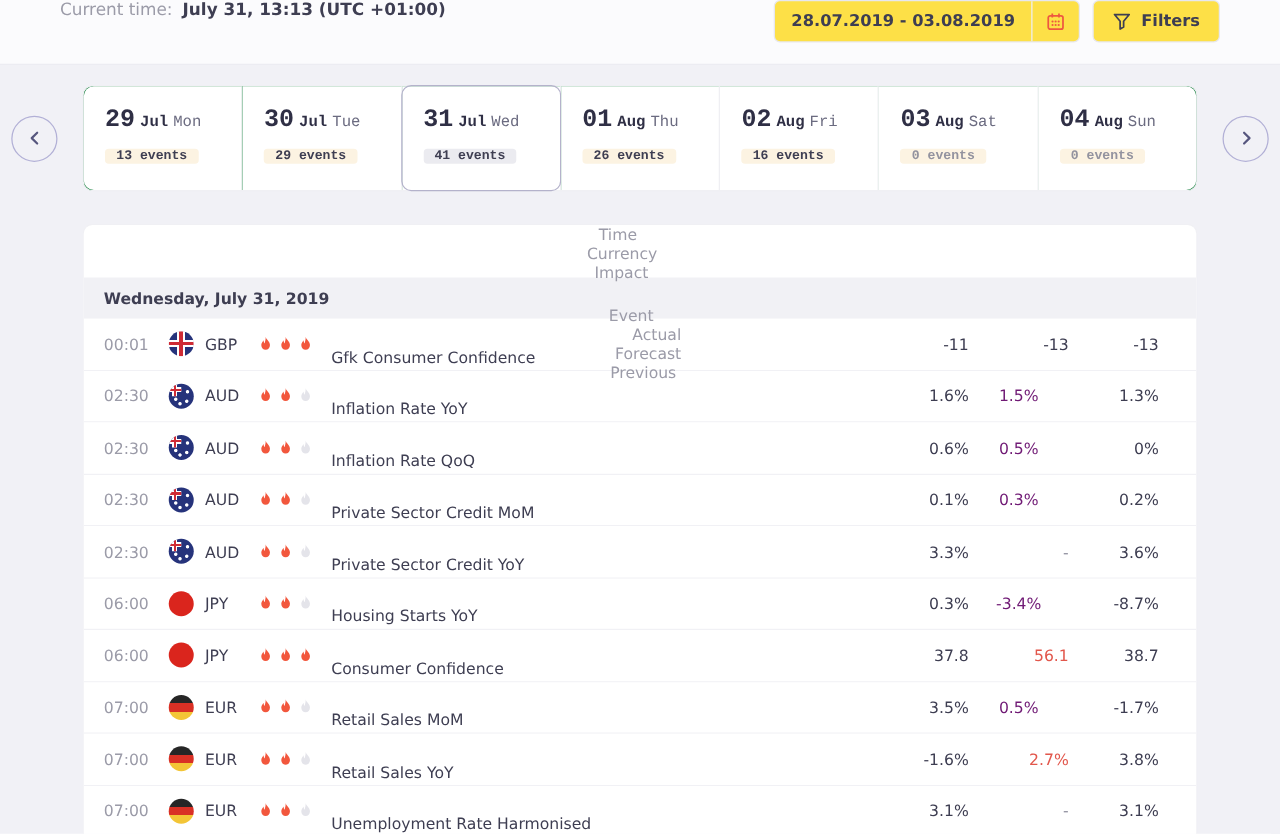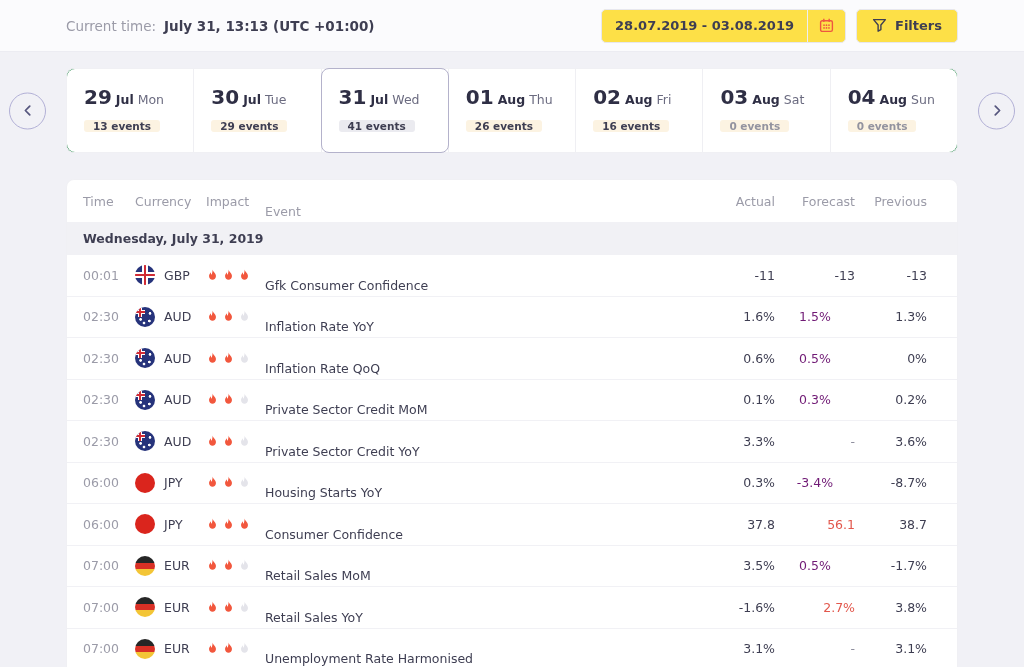--- a/index.html
+++ b/index.html
@@ -5,22 +5,22 @@
   * { margin:0; padding:0; box-sizing:border-box; }
   html,body { width:1024px; height:667px; overflow:hidden; }
   body {
     background:#f1f1f6;
     font-family:"DejaVu Sans","Liberation Sans",sans-serif;
     color:#3e3e52;
   }
 
   
   .topbar{
-    display:flex; align-items:center;
-    height:52px; padding:0 66px;
+    display:flex; align-items:flex-start;
+    height:52px; padding:0 48px;
     background:#fbfbfd; border-bottom:1px solid #ececf2;
   }
   .cur-label{ color:#9b9ba8; font-size:13.5px; margin-right:8px; }
   .cur-value{ color:#3e3e52; font-size:13.5px; font-weight:bold; }
   .topbar-right{ margin-left:auto; display:flex; gap:10px; }
   .btn{
     display:flex; align-items:center; height:34px;
     background:#fde047; border:1px solid #e7e7ee; border-radius:5px;
     cursor:pointer; font-size:13px; font-weight:bold; color:#3e3e52;
   }
@@ -28,21 +28,21 @@
   .daterange .dr-ico{
     width:38px; height:100%; display:flex; align-items:center; justify-content:center;
     border-left:1px solid #eeeef3;
   }
   .filters{ padding:0 15px; gap:8px; }
 
   
   .tabs-area{ position:relative; margin:16px 66px 0; }
   .tabs{
     display:flex; background:#15803d; border:1px solid #f0f0f4;
-    border-radius:8px; height:85px;
+    border-radius:8px; height:85px;font-family:Liberation Mono, monospace;
   }
   .tab{
     flex:1; padding:16px 0 0 17px; position:relative;
     border-right:1px solid #efeff3; cursor:pointer; background:#fff;
   }
   .tab:first-child{ border-radius:8px 0 0 8px; }
   .tab:last-child{ border-right:none; border-radius:0 8px 8px 0; }
   .tab .d{ font-size:20px; font-weight:bold; color:#2f2f45; }
   .tab .m{ font-size:12.5px; font-weight:bold; color:#2f2f45; margin-left:4px; }
   .tab .w{ font-size:12.5px; color:#6b6b80; margin-left:4px; }
@@ -67,21 +67,21 @@
   .nav-right{ right:-57px; }
 
   
   .table-card{
     margin:26px 66px 0; background:#fff;
     border:1px solid #f0f0f4; border-bottom:none;
     border-radius:8px 8px 0 0; min-height:430px; overflow:hidden;
   }
   .thead{
     display:flex; align-items:center; height:42px;
-    padding:0 30px 0 16px; color:#9b9ba8; font-size:12.5px;
+    padding:0 30px 0 16px; color:#9b9ba8; font-size:12.5px;flex-direction:column;
   }
   .group-row{
     display:flex; align-items:center; height:33px;
     background:#f1f1f5; padding:0 16px;
     font-size:12.5px; font-weight:bold; color:#3e3e52;
   }
   .trow{
     display:flex; align-items:center; height:41.5px;
     padding:0 30px 0 16px; border-bottom:1px solid #f1f1f5;
     font-size:12.5px; color:#3e3e52; cursor:pointer; background:#fff;

